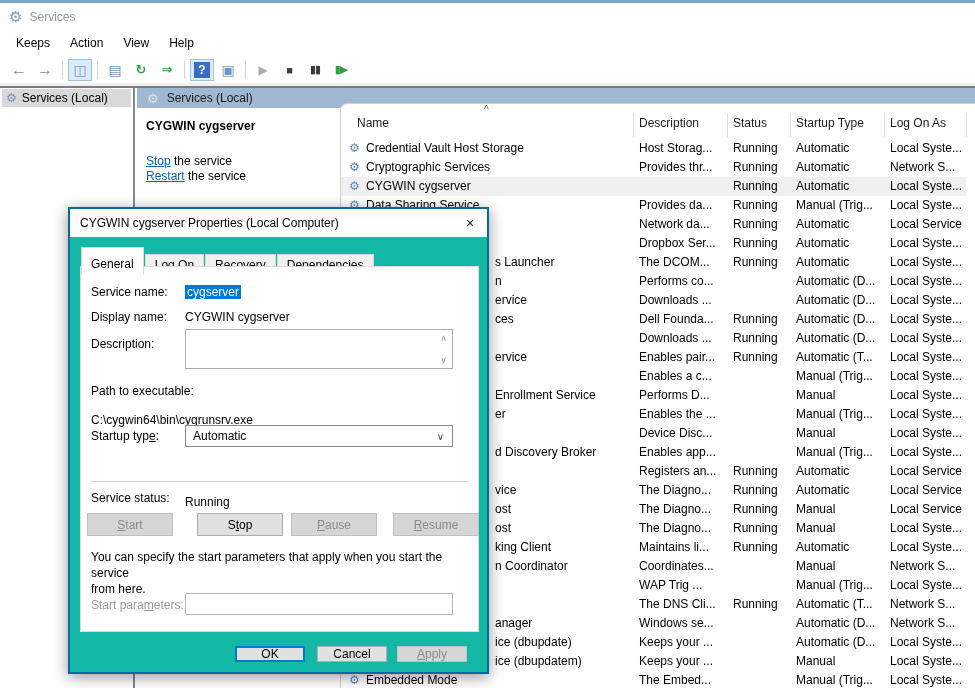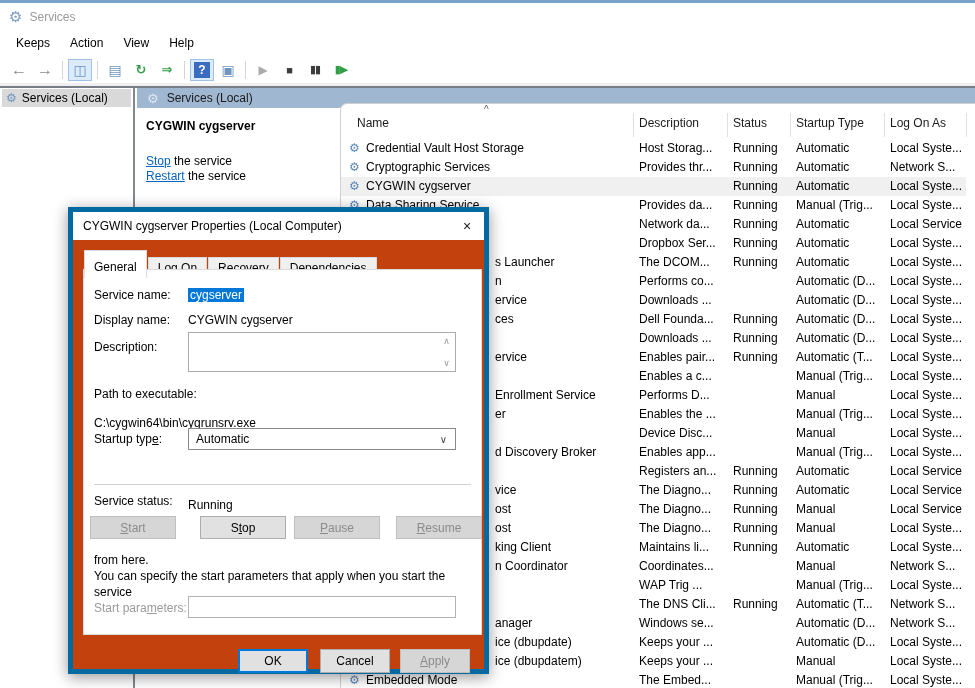--- a/index.html
+++ b/index.html
@@ -73,21 +73,21 @@
   .c-name   { left:0;  width:288px; padding-left:8px; }
   .c-name .gear { color:#5b87b8; font-size:12px; display:inline-block; width:17px; }
   .c-desc   { left:298px; width:85px; }
   .c-status { left:392px; width:53px; }
   .c-startup{ left:455px; width:85px; }
   .c-logon  { left:549px; width:73px; }
   .lrow.partial .nm { position:absolute; left:154px; }
 
   
   .dialog { position:absolute; left:68px; top:207px; width:421px; height:467px;
-            background:#c2410c; border:5px solid #0369a1; box-shadow:0 3px 14px rgba(0,0,0,.42); z-index:10; }
+            background:#14b8a6; border:2px solid #0369a1; box-shadow:0 3px 14px rgba(0,0,0,.42); z-index:10; }
   .dlg-title { position:absolute; top:0; left:0; right:0; height:28px; background:#fff;
                display:flex; align-items:center; padding-left:10px; }
   .dlg-close { position:absolute; top:0; right:0; width:34px; height:28px;
                display:flex; align-items:center; justify-content:center; font-size:14px; color:#1a1a1a; cursor:pointer; }
   .tabs { position:absolute; top:38px; left:11px; display:flex; align-items:flex-end; }
   .tab { padding:3px 9px 3px; border:1px solid #d9d9d9; border-bottom:none; background:#f0f0f0;
          margin-right:1px; font-size:12px; cursor:pointer; }
   .tab.active { background:#fff; border-color:#dcdcdc; padding-top:9px; padding-bottom:4px; position:relative; z-index:2; }
   .tabpage { position:absolute; left:10px; top:57px; width:399px; height:366px;
              background:#fff; border:1px solid #dcdcdc; }
@@ -104,21 +104,21 @@
                padding-left:7px; cursor:pointer; }
   .tp-select .chev { position:absolute; right:8px; color:#444; font-size:10px; }
   .tp-hr { position:absolute; left:10px; right:10px; top:214px; border-top:1px solid #d0d0d0; }
   .svc-btn { position:absolute; top:246px; width:86px; height:23px; font-size:12px;
              background:#e1e1e1; border:1px solid #adadad; display:flex; align-items:center; justify-content:center; }
   .svc-btn.disabled { background:#d6d6d6; border-color:#bfbfbf; color:#8b8b8b; }
   .tp-help { position:absolute; left:10px; top:282px; width:380px; line-height:16px; }
   .tp-input { position:absolute; left:104px; top:326px; width:268px; height:22px;
               background:#fff; border:1px solid #b3b3b3; }
   .lbl-dis { color:#9a9a9a; }
-  .dlg-btn { position:absolute; top:437px; width:70px; height:24px; font-size:12px;
+  .dlg-btn { position:absolute; top:437px; width:70px; height:16px; font-size:12px;
              background:#e1e1e1; border:1px solid #adadad; display:flex; align-items:center; justify-content:center; cursor:pointer; }
   .dlg-btn.focus { border:2px solid #0078d7; }
   .dlg-btn.disabled { background:#d6d6d6; border-color:#bfbfbf; color:#8b8b8b; cursor:default; }
 </style>
 </head>
 <body>
 
 <div class="win-topline"></div>
 <div class="titlebar">
   <span class="app-gear">⚙</span>
@@ -495,22 +495,22 @@
 
     <span class="tp-lbl" style="top:224px">Service status:</span>
     <span class="tp-val" style="top:228px">Running</span>
 
     <div class="svc-btn disabled" style="left:6px"><u>S</u>tart</div>
     <div class="svc-btn" style="left:116px">S<u>t</u>op</div>
     <div class="svc-btn disabled" style="left:210px"><u>P</u>ause</div>
     <div class="svc-btn disabled" style="left:312px"><u>R</u>esume</div>
 
     <div class="tp-help">
+      <div>You can specify the start parameters that apply when you start the service</div>
       <div>from here.</div>
-      <div>You can specify the start parameters that apply when you start the service</div>
     </div>
 
     <span class="tp-lbl lbl-dis" style="top:331px">Start para<u>m</u>eters:</span>
     <div class="tp-input">
       <span></span>
     </div>
   </div>
 
   <div class="dlg-btn focus" style="left:165px">OK</div>
   <div class="dlg-btn" style="left:247px">Cancel</div>

